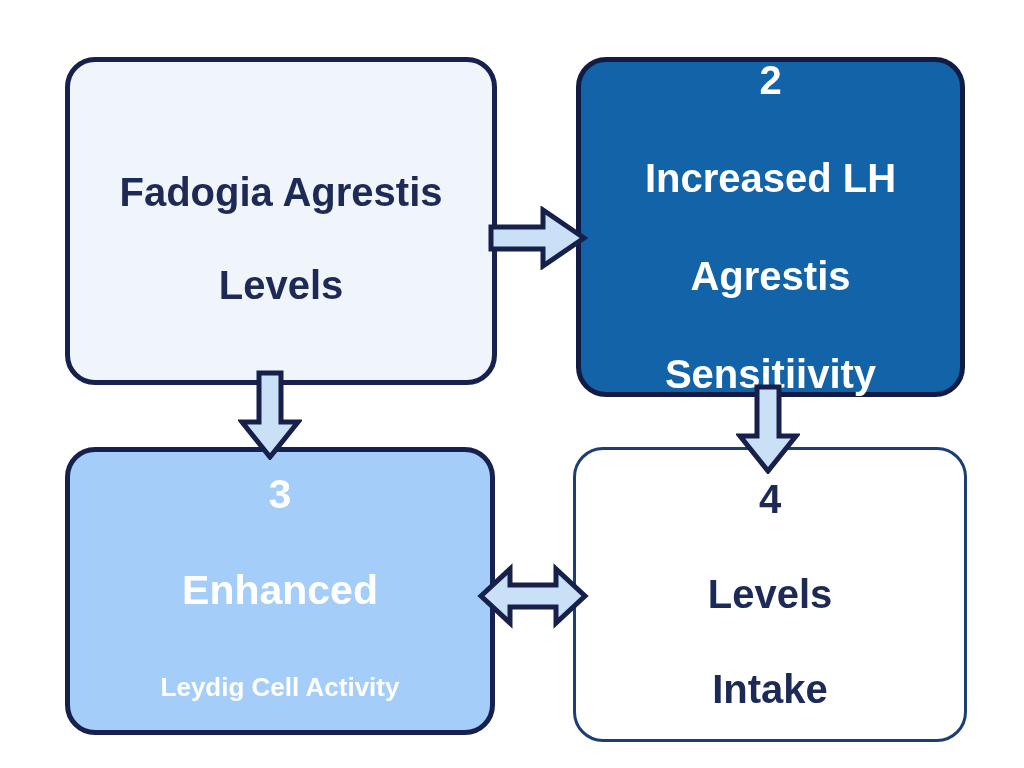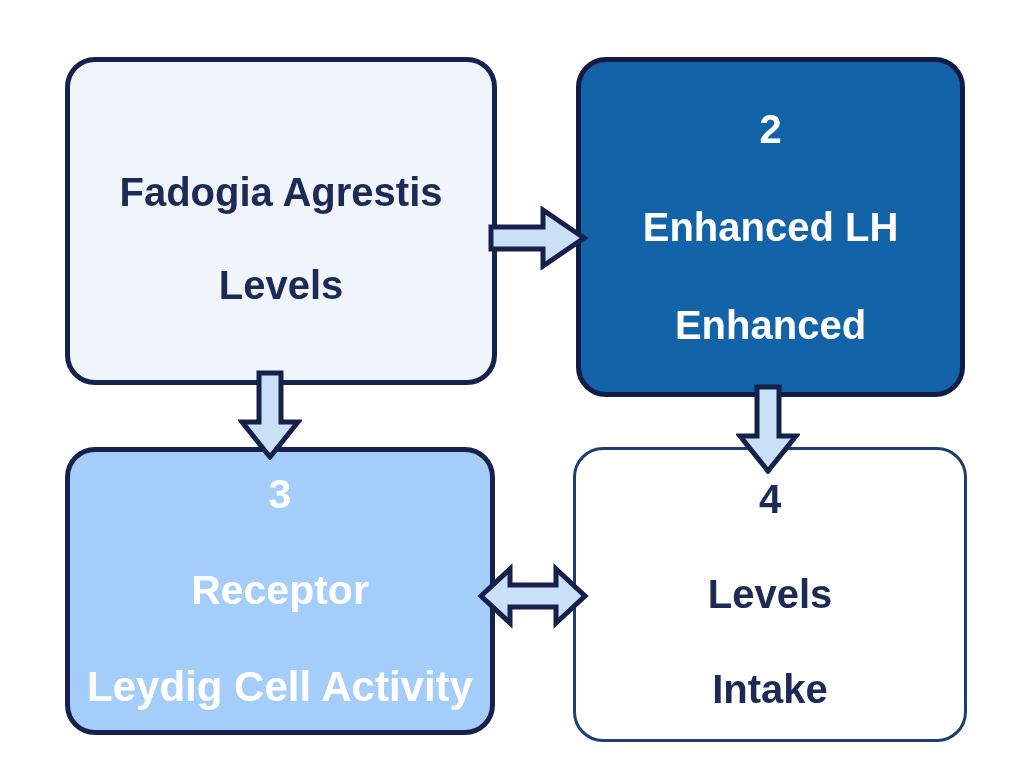--- a/index.html
+++ b/index.html
@@ -61,21 +61,21 @@
   .box3 {
     left: 65px; top: 447px;
     width: 430px; height: 288px;
     background: #a4cef9;
     border: 5px solid #17214d;
     color: #ffffff;
     font-size: 41px;
     line-height: 60px;
   }
   .box3 .line-small {
-    font-size: 42px;
+    font-size: 26px;
     line-height: 62px;
   }
 
   
   .box4 {
     left: 573px; top: 447px;
     width: 394px; height: 295px;
     background: #ffffff;
     border: 3px solid #1c3e74;
     color: #1e2a56;
@@ -109,27 +109,28 @@
 
 <div class="canvas">
 
   <div class="box box1">
     <span class="line">Fadogia Agrestis</span>
     <span class="line">Levels</span>
   </div>
 
   <div class="box box2">
     <span class="num">2</span>
-    <span class="line">Enhanced LH</span>
-    <span class="line">Enhanced</span>
+    <span class="line">Increased LH</span>
+    <span class="line">Agrestis</span>
+    <span class="line">Sensitiivity</span>
   </div>
 
   <div class="box box3">
     <span class="num">3</span>
-    <span class="line">Receptor</span>
+    <span class="line">Enhanced</span>
     <span class="line line-small">Leydig Cell Activity</span>
   </div>
 
   <div class="box box4">
     <span class="num">4</span>
     <span class="line">Levels</span>
     <span class="line">Intake</span>
   </div>
 
   <div class="arrow arrow-right">

